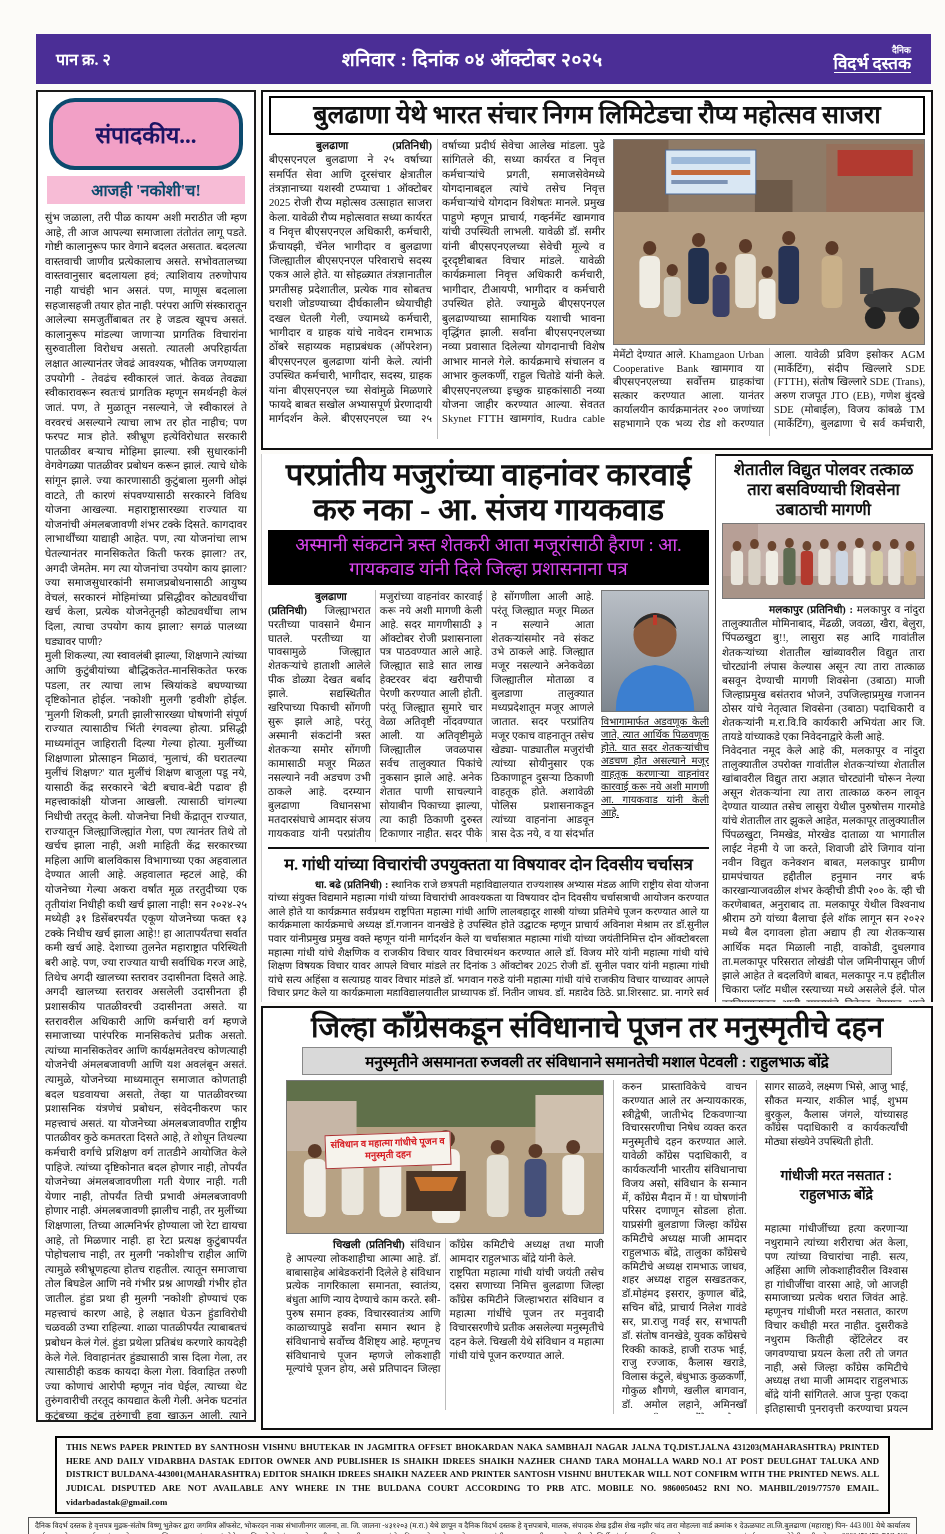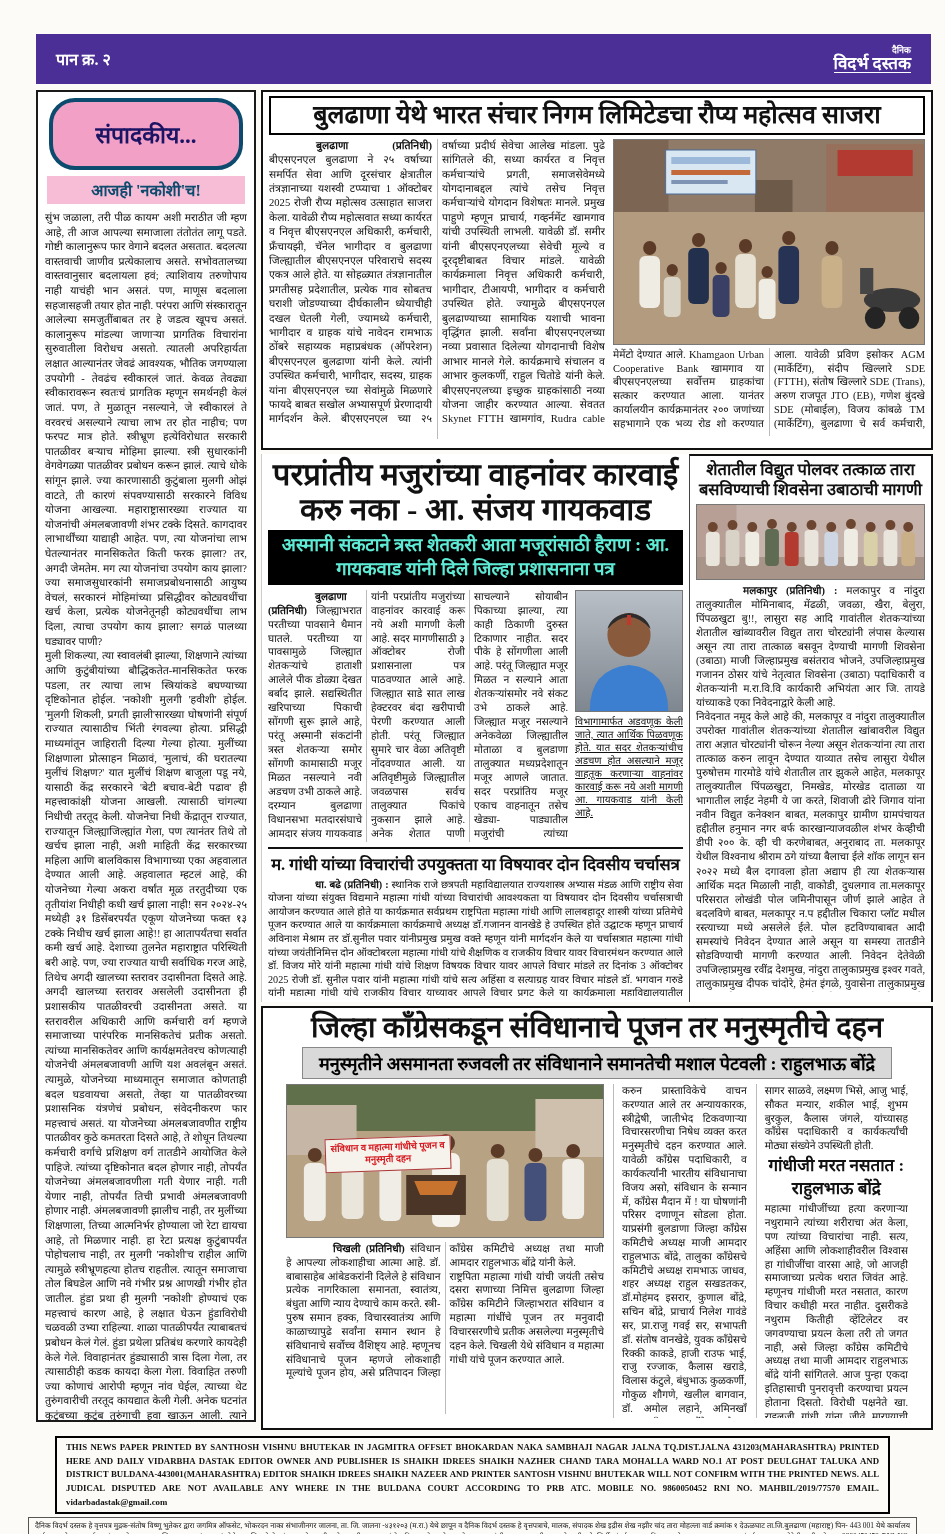--- a/index.html
+++ b/index.html
@@ -39,68 +39,69 @@
   .photo{position:relative;border:1px solid #777;background:#cbb79c;overflow:hidden;}
   .bsnl-photo{height:204px;}
   .bsnl-below{margin-top:3px;height:88px;overflow:hidden;column-count:2;column-gap:10px;
               column-rule:1px solid #bbb;font-size:10.4px;line-height:1.33;text-align:justify;}
   b.dl{font-weight:bold;margin-left:47px;}
   
   .midrow{height:548px;display:flex;background:#fff;border-right:2px solid #111;
           border-left:1px solid #ccc;box-sizing:border-box;}
   .gaikwad{flex:1;min-width:0;padding:2px 6px;box-sizing:border-box;}
   .gaikwad h2{margin:2px 0 3px;font-size:31px;line-height:1.12;text-align:center;font-weight:bold;}
-  .blackbar{background:#000;color:#5eead4;font-weight:bold;font-size:18.5px;line-height:1.25;
+  .blackbar{background:#000;color:#d946ef;font-weight:normal;font-size:18.5px;line-height:1.25;
             text-align:center;padding:4px 6px;margin:0 0 5px;}
   .gk-row{display:flex;gap:7px;height:252px;overflow:hidden;}
   .gk-text{flex:1;min-width:0;column-count:3;column-gap:9px;column-rule:1px solid #bbb;
            font-size:10.4px;line-height:1.34;text-align:justify;overflow:hidden;}
   .gk-side{width:108px;flex:none;font-size:10px;line-height:1.3;text-align:justify;text-decoration:underline;}
   .portrait{height:120px;margin-bottom:3px;}
   .gandhi{border-top:2px solid #111;margin-top:5px;padding-top:3px;}
   .gandhi h3{margin:0 0 3px;font-size:16.5px;text-align:center;font-weight:bold;}
   .gandhi .gd-body{font-size:10.2px;line-height:1.33;text-align:justify;height:118px;overflow:hidden;}
-  .malkapur{width:242px;flex:none;border-left:1px solid #444;border-top:2px solid #111;
+  .malkapur{width:216px;flex:none;border-left:1px solid #444;border-top:2px solid #111;
             padding:3px 6px;box-sizing:border-box;overflow:hidden;}
   .malkapur h2{margin:1px 0 4px;font-size:16.5px;line-height:1.2;text-align:center;font-weight:bold;}
   .mk-photo{height:74px;margin-bottom:4px;}
   .mk-body{font-size:10.4px;line-height:1.35;text-align:justify;height:408px;overflow:hidden;}
   
   .congress{height:424px;padding:4px 23px;overflow:hidden;background:#fff;}
   .congress h1{margin:0;font-size:29px;line-height:1.1;text-align:center;font-weight:bold;}
-  .graybar{background:#d9d9d9;border:1px solid #888;color:#000;font-weight:bold;font-size:18px;
+  .graybar{background:#d9d9d9;border:1px solid #888;color:#000;font-weight:bold;font-size:15px;
            text-align:center;padding:3px 4px;margin:3px 16px 5px;}
   .cg-row{display:flex;gap:9px;height:334px;overflow:hidden;}
   .cg-left{width:318px;flex:none;}
   .cg-photo{height:152px;}
   .cg-below{margin-top:4px;height:172px;overflow:hidden;column-count:2;column-gap:9px;
             column-rule:1px solid #bbb;font-size:10.4px;line-height:1.33;text-align:justify;}
   .cg-right{flex:1;min-width:0;display:flex;gap:9px;}
   .cg-colA{flex:1;min-width:0;font-size:10.4px;line-height:1.33;text-align:justify;
            border-left:1px solid #bbb;padding-left:8px;overflow:hidden;}
   .cg-colB{flex:1.15;min-width:0;font-size:10.4px;line-height:1.33;text-align:justify;
            border-left:1px solid #bbb;padding-left:8px;overflow:hidden;}
-  .cg-sub2{font-weight:bold;text-align:center;font-size:17px;margin:2px 0;}
+  .cg-sub2{font-weight:bold;text-align:center;font-size:14px;margin:18px 0;}
   .banner-overlay{position:absolute;left:38px;top:52px;width:118px;background:#f6f3ec;
                   border:1px solid #a33;color:#d61c22;font-weight:bold;font-size:9.5px;
                   line-height:1.25;text-align:center;padding:4px 3px;transform:rotate(-2deg);}
   
   .engbox{margin:6px 55px 0;border:2px solid #000;padding:3px 9px;font-size:8.8px;font-weight:bold;
           line-height:1.55;text-align:justify;font-family:"Liberation Serif",serif;}
   .marbox{margin:3px 28px 0;border:1px solid #555;padding:2px 6px;font-size:7.4px;line-height:1.5;
           text-align:justify;}
   figure{margin:0;}
 </style>
 </head>
 <body>
 
 <div class="page">
 
   <header class="topbar">
     <span class="pgno">पान क्र. २</span>
+    <span class="dateline">शनिवार : दिनांक ०४ ऑक्टोबर २०२५</span>
     <div class="masthead">
       <span class="small">दैनिक</span>
       <span class="big">विदर्भ दस्तक</span>
     </div>
   </header>
 
   <div class="content">
 
     <aside class="editorial">
       <div class="ed-label">संपादकीय...</div>

